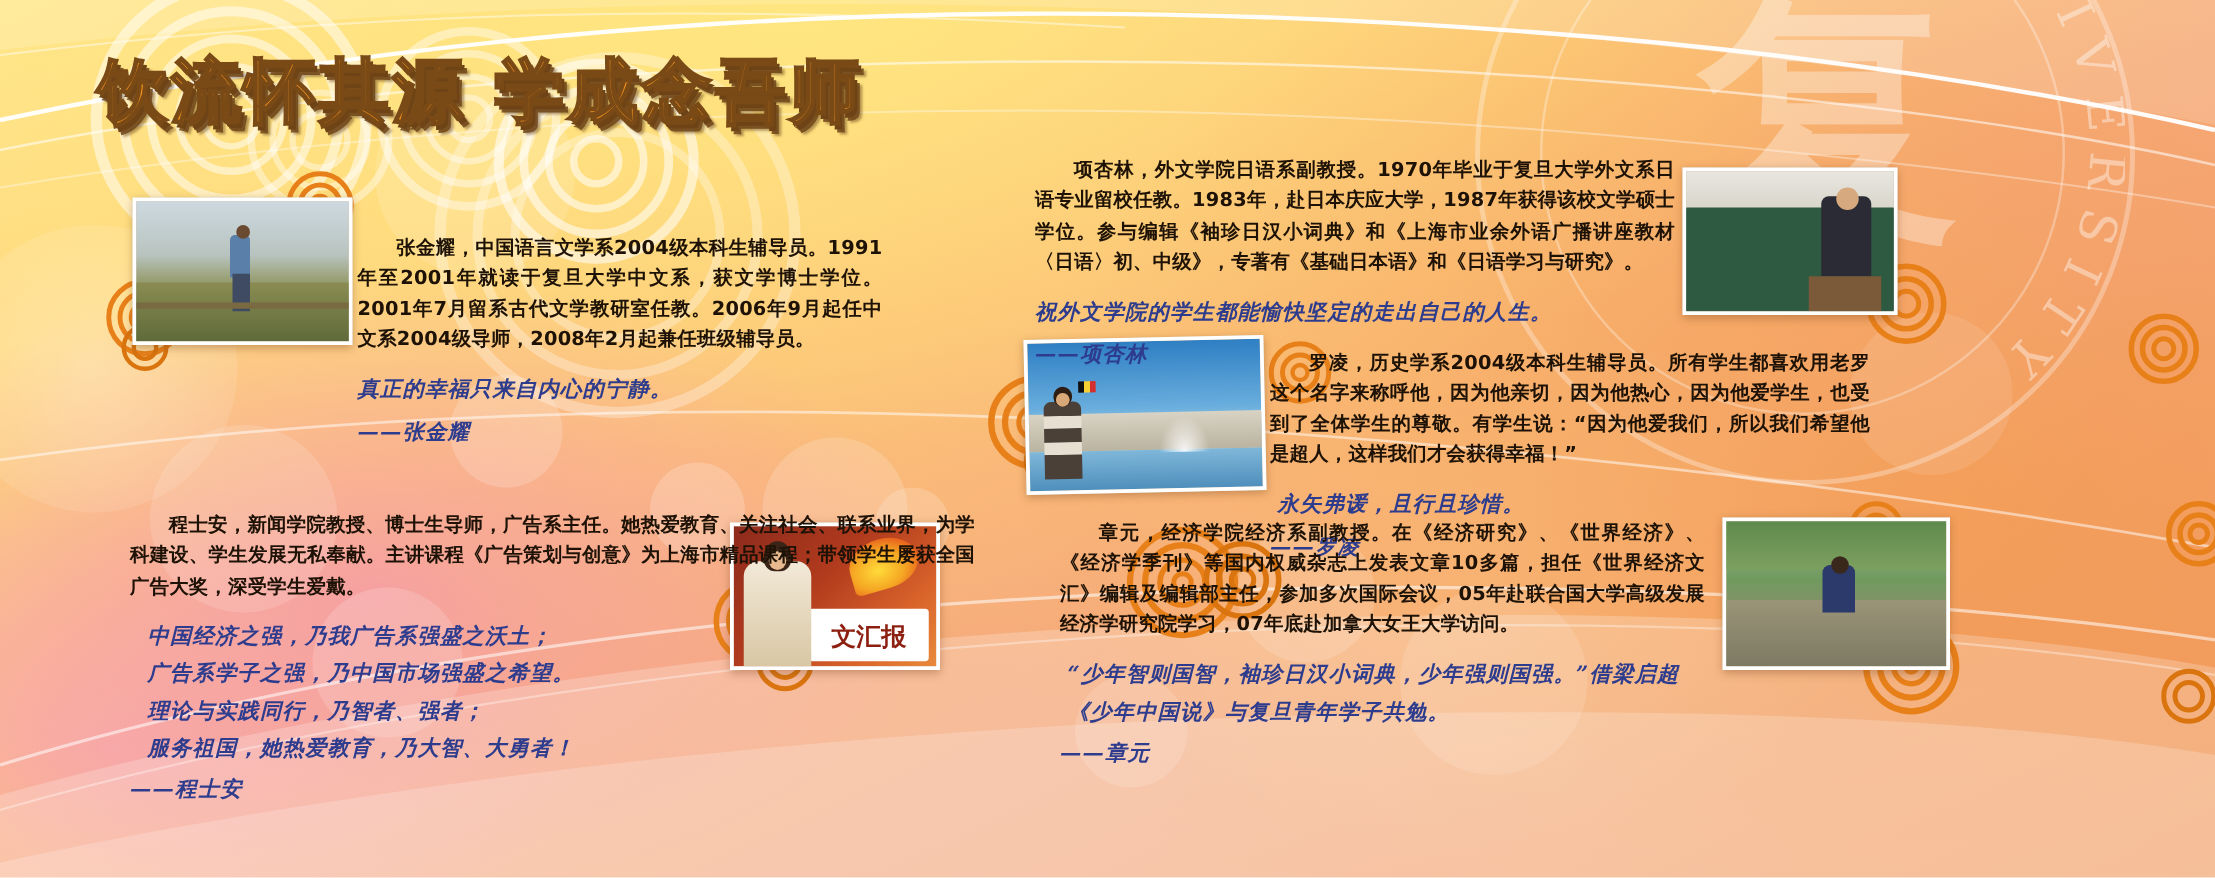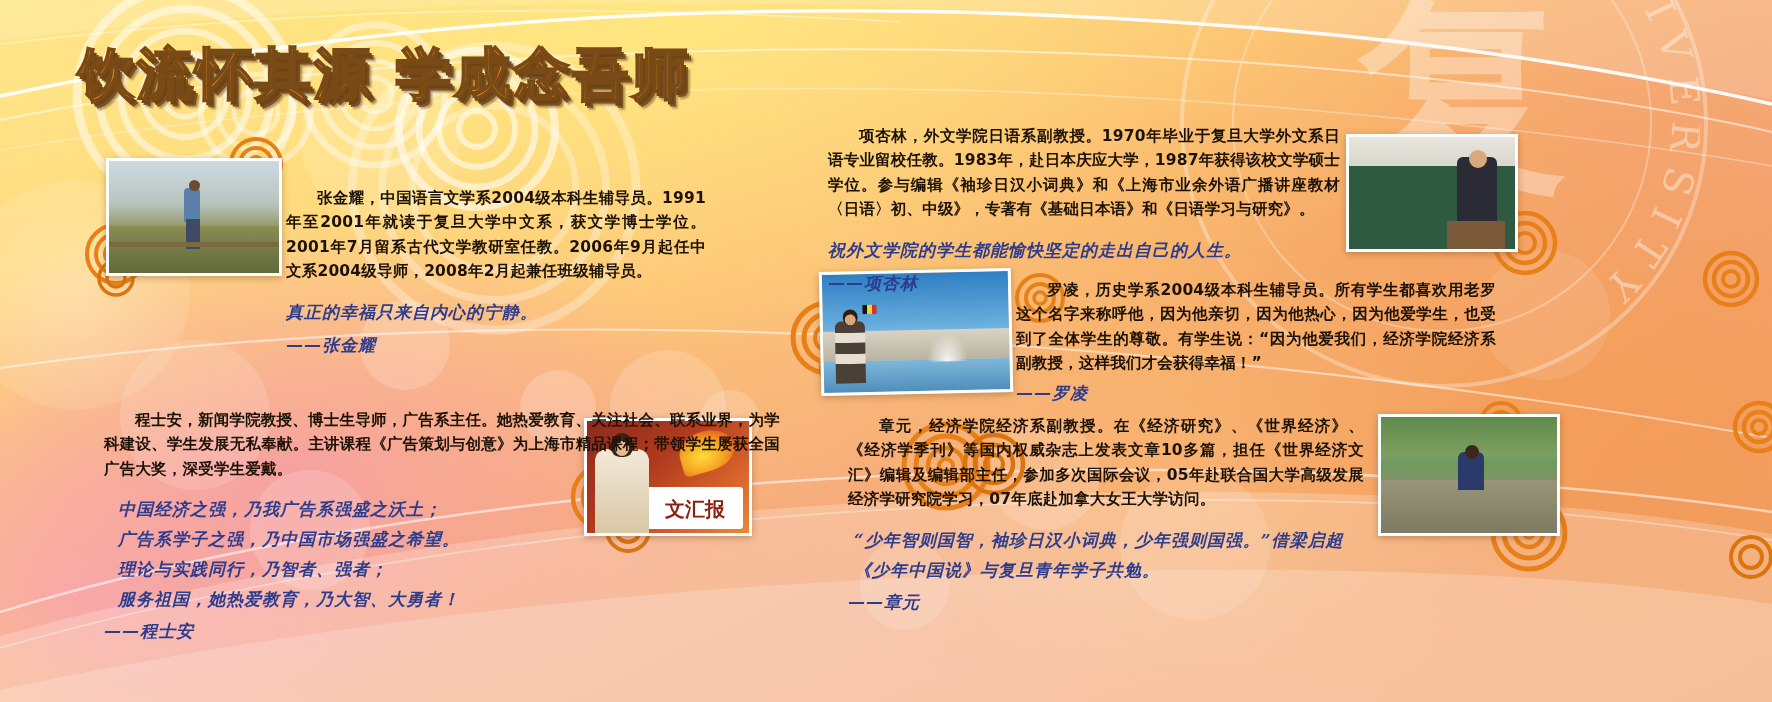--- a/index.html
+++ b/index.html
@@ -401,21 +401,24 @@
 
   <div class="block" style="left:828px;top:124px;width:512px;">
     <div class="bio">项杏林，外文学院日语系副教授。1970年毕业于复旦大学外文系日语专业留校任教。1983年，赴日本庆应大学，1987年获得该校文学硕士学位。参与编辑《袖珍日汉小词典》和《上海市业余外语广播讲座教材〈日语〉初、中级》，专著有《基础日本语》和《日语学习与研究》。</div>
     <div class="quote" style="">
       <div class="poem-line">祝外文学院的学生都能愉快坚定的走出自己的人生。</div>
     </div>
     <div class="sig" style="padding-right:40px;">——项杏林</div>
   </div>
 
   <div class="block" style="left:1016px;top:278px;width:480px;">
-    <div class="bio">罗凌，历史学系2004级本科生辅导员。所有学生都喜欢用老罗这个名字来称呼他，因为他亲切，因为他热心，因为他爱学生，也受到了全体学生的尊敬。有学生说：“因为他爱我们，经济学院经济系副教授，这样我们才会获得幸福！”</div>
+    <div class="bio">罗凌，历史学系2004级本科生辅导员。所有学生都喜欢用老罗这个名字来称呼他，因为他亲切，因为他热心，因为他爱学生，也受到了全体学生的尊敬。有学生说：“因为他爱我们，所以我们希望他是超人，这样我们才会获得幸福！”</div>
+    <div class="quote" style="padding-left:6px;">
+      <div class="poem-line">永矢弗谖，且行且珍惜。</div>
+    </div>
     <div class="sig" style="padding-right:150px;">——罗凌</div>
   </div>
 
   <div class="block" style="left:848px;top:414px;width:516px;">
     <div class="bio">章元，经济学院经济系副教授。在《经济研究》、《世界经济》、《经济学季刊》等国内权威杂志上发表文章10多篇，担任《世界经济文汇》编辑及编辑部主任，参加多次国际会议，05年赴联合国大学高级发展经济学研究院学习，07年底赴加拿大女王大学访问。</div>
     <div class="quote" style="padding-left:6px;">
       <div class="poem-line">“少年智则国智，袖珍日汉小词典，少年强则国强。”借梁启超</div>
       <div class="poem-line">《少年中国说》与复旦青年学子共勉。</div>
     </div>
     <div class="sig" style="padding-right:120px;">——章元</div>

